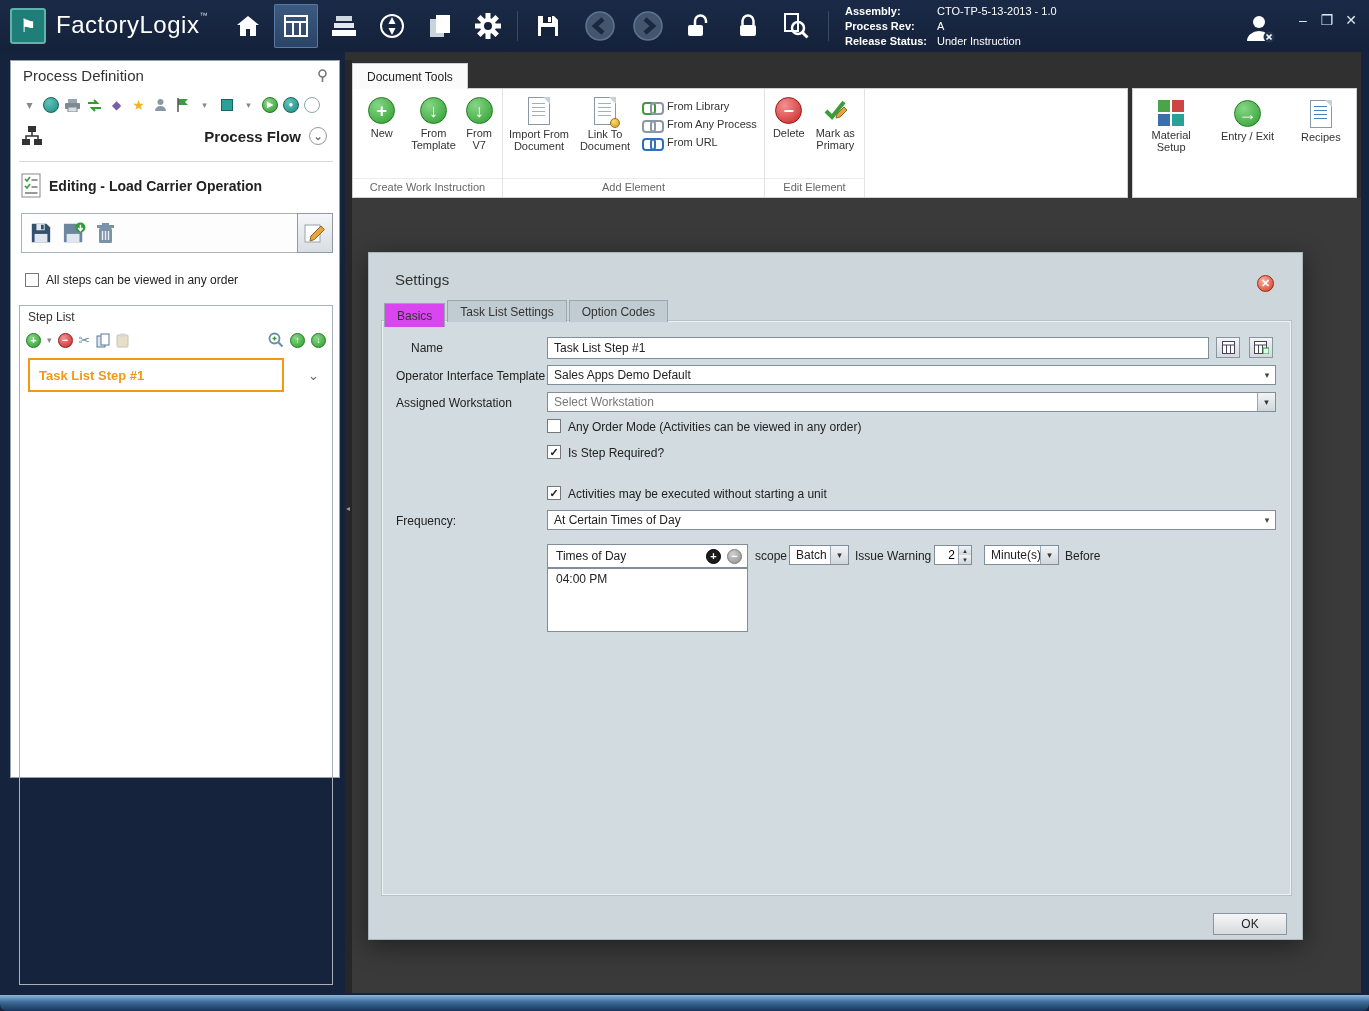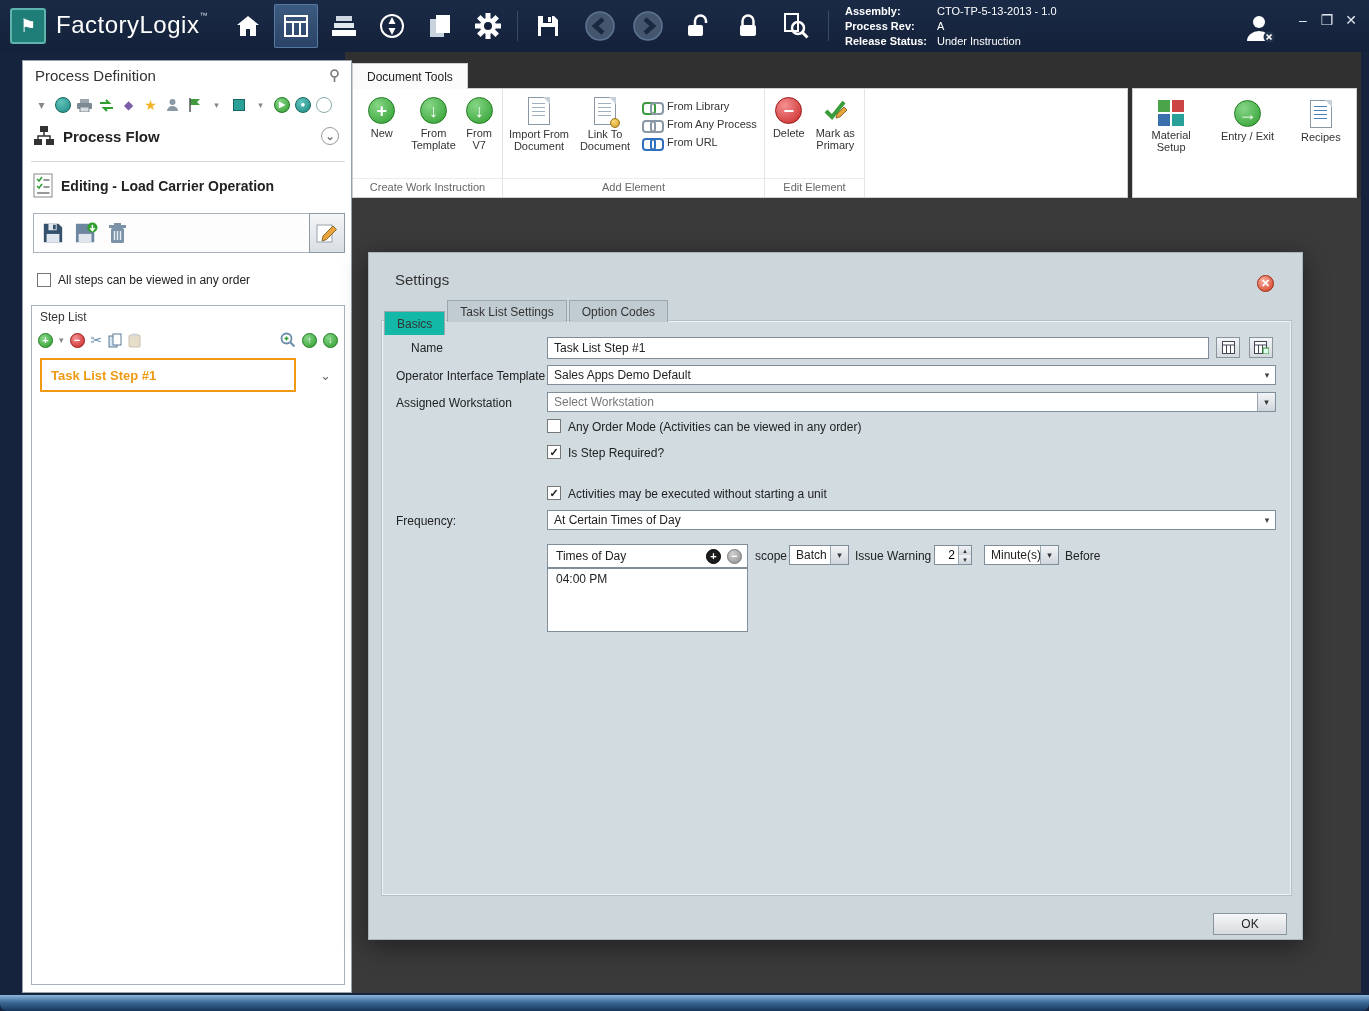--- a/index.html
+++ b/index.html
@@ -20,21 +20,21 @@
   .app-tm { font-size:8px; vertical-align:top; color:#cdd6e2; }
   .tb-btn { position:absolute; top:4px; width:44px; height:44px; display:flex; align-items:center; justify-content:center; border-radius:2px; }
   .tb-btn.selected { background:linear-gradient(180deg,#3c5a80,#2b4366); box-shadow:inset 0 0 0 1px #567aa4; }
   .tb-sep { position:absolute; top:11px; width:1px; height:30px; background:#3a4a63; }
   .asm-info { position:absolute; left:845px; top:4px; font-size:11px; color:#fff; line-height:15px; }
   .asm-row { display:flex; }
   .asm-label { font-weight:bold; width:92px; }
   .win-ctl { position:absolute; top:12px; color:#dfe6ee; font-size:14px; width:20px; text-align:center; cursor:default; }
 
   
-  .left-panel { position:absolute; left:22px; top:60px; width:330px; height:933px; background:#fff; border:1px solid #98a2ab; }
+  .left-panel { position:absolute; left:10px; top:60px; width:330px; height:718px; background:#fff; border:1px solid #98a2ab;text-align:right; }
   .lp-title { position:absolute; left:12px; top:6px; font-size:15px; color:#333; }
   .lp-toolbar { position:absolute; left:10px; top:34px; height:20px; display:flex; align-items:center; gap:5px; }
   .mi { width:17px; height:17px; display:inline-flex; align-items:center; justify-content:center; font-size:12px; }
   .pf-row { position:absolute; left:10px; top:64px; width:310px; display:flex; align-items:center; gap:8px; }
   .pf-label { font-size:15px; font-weight:bold; color:#222; flex:1; }
   .lp-divider { position:absolute; left:8px; top:100px; width:314px; height:1px; background:#d8d8d8; }
   .edit-row { position:absolute; left:10px; top:112px; display:flex; align-items:center; gap:8px; }
   .edit-label { font-size:14px; font-weight:bold; color:#222; }
   .lp-btnbox { position:absolute; left:10px; top:152px; width:278px; height:40px; border:1px solid #a9b2ba; display:flex; align-items:center; gap:10px; padding-left:8px; background:#fdfdfd; }
   .lp-editbtn { position:absolute; left:286px; top:152px; width:36px; height:40px; border:1px solid #8f9aa4; background:linear-gradient(180deg,#f4f6f8,#d9dee3); display:flex; align-items:center; justify-content:center; }
@@ -87,21 +87,21 @@
   .rsmall { display:flex; align-items:center; gap:6px; font-size:11px; color:#333; white-space:nowrap; }
   .matgrid { width:26px; height:26px; display:grid; grid-template-columns:12px 12px; grid-template-rows:12px 12px; gap:2px; }
   .matgrid span { display:block; }
 
   
   .dialog { position:absolute; left:368px; top:252px; width:935px; height:688px; background:#ccd6db; border:1px solid #aab6bd; box-shadow:0 6px 24px rgba(0,0,0,0.45); }
   .dlg-title { position:absolute; left:26px; top:18px; font-size:15px; color:#333; }
   .dlg-close { position:absolute; right:28px; top:22px; width:17px; height:17px; border-radius:50%; background:radial-gradient(circle at 35% 30%, #f8b0a0, #d23a1e); border:1px solid #a02810; color:#fff; font-size:11px; font-weight:bold; display:flex; align-items:center; justify-content:center; line-height:1; }
   .dlg-tabs { position:absolute; left:15px; top:46px; height:23px; display:flex; z-index:2; }
   .dlg-tab { padding:0 12px; font-size:12px; display:flex; align-items:center; border:1px solid #98a6ae; border-bottom:none; background:#c0ccd2; color:#333; margin-right:2px; height:22px; margin-top:1px; }
-  .dlg-tab.active { background:#14b8a6; height:24px; margin-top:12px; position:relative; }
+  .dlg-tab.active { background:#d946ef; height:24px; margin-top:4px; position:relative; }
   .dlg-panel { position:absolute; left:13px; top:68px; width:909px; height:574px; background:#d1dbe0; border:1px solid #eef2f4; outline:1px solid #b6c2c9; }
   .frm-label { position:absolute; font-size:12px; color:#222; }
   .tbox { position:absolute; height:22px; background:#fff; border:1px solid #7f8e9a; font-size:12px; color:#222; padding:0 6px; font-family:"Liberation Sans",sans-serif; }
   .dd { position:absolute; height:20px; background:#fff; border:1px solid #7f8e9a; display:flex; align-items:center; font-size:12px; color:#222; }
   .dd .dd-text { flex:1; padding:0 6px; white-space:nowrap; overflow:hidden; }
   .dd .dd-text.placeholder { color:#777; }
   .dd .dd-arrow { width:16px; height:100%; display:flex; align-items:center; justify-content:center; color:#444; font-size:9px; }
   .dd .dd-btn { width:18px; height:100%; background:linear-gradient(180deg,#f2f4f6,#cfd6dc); border-left:1px solid #9aa6b0; display:flex; align-items:center; justify-content:center; color:#333; font-size:9px; }
   .cbx { position:absolute; width:14px; height:14px; background:#fff; border:1px solid #777; display:flex; align-items:center; justify-content:center; font-size:11px; font-weight:bold; color:#222; line-height:1; }
   .cb-label { position:absolute; font-size:12px; color:#222; }

